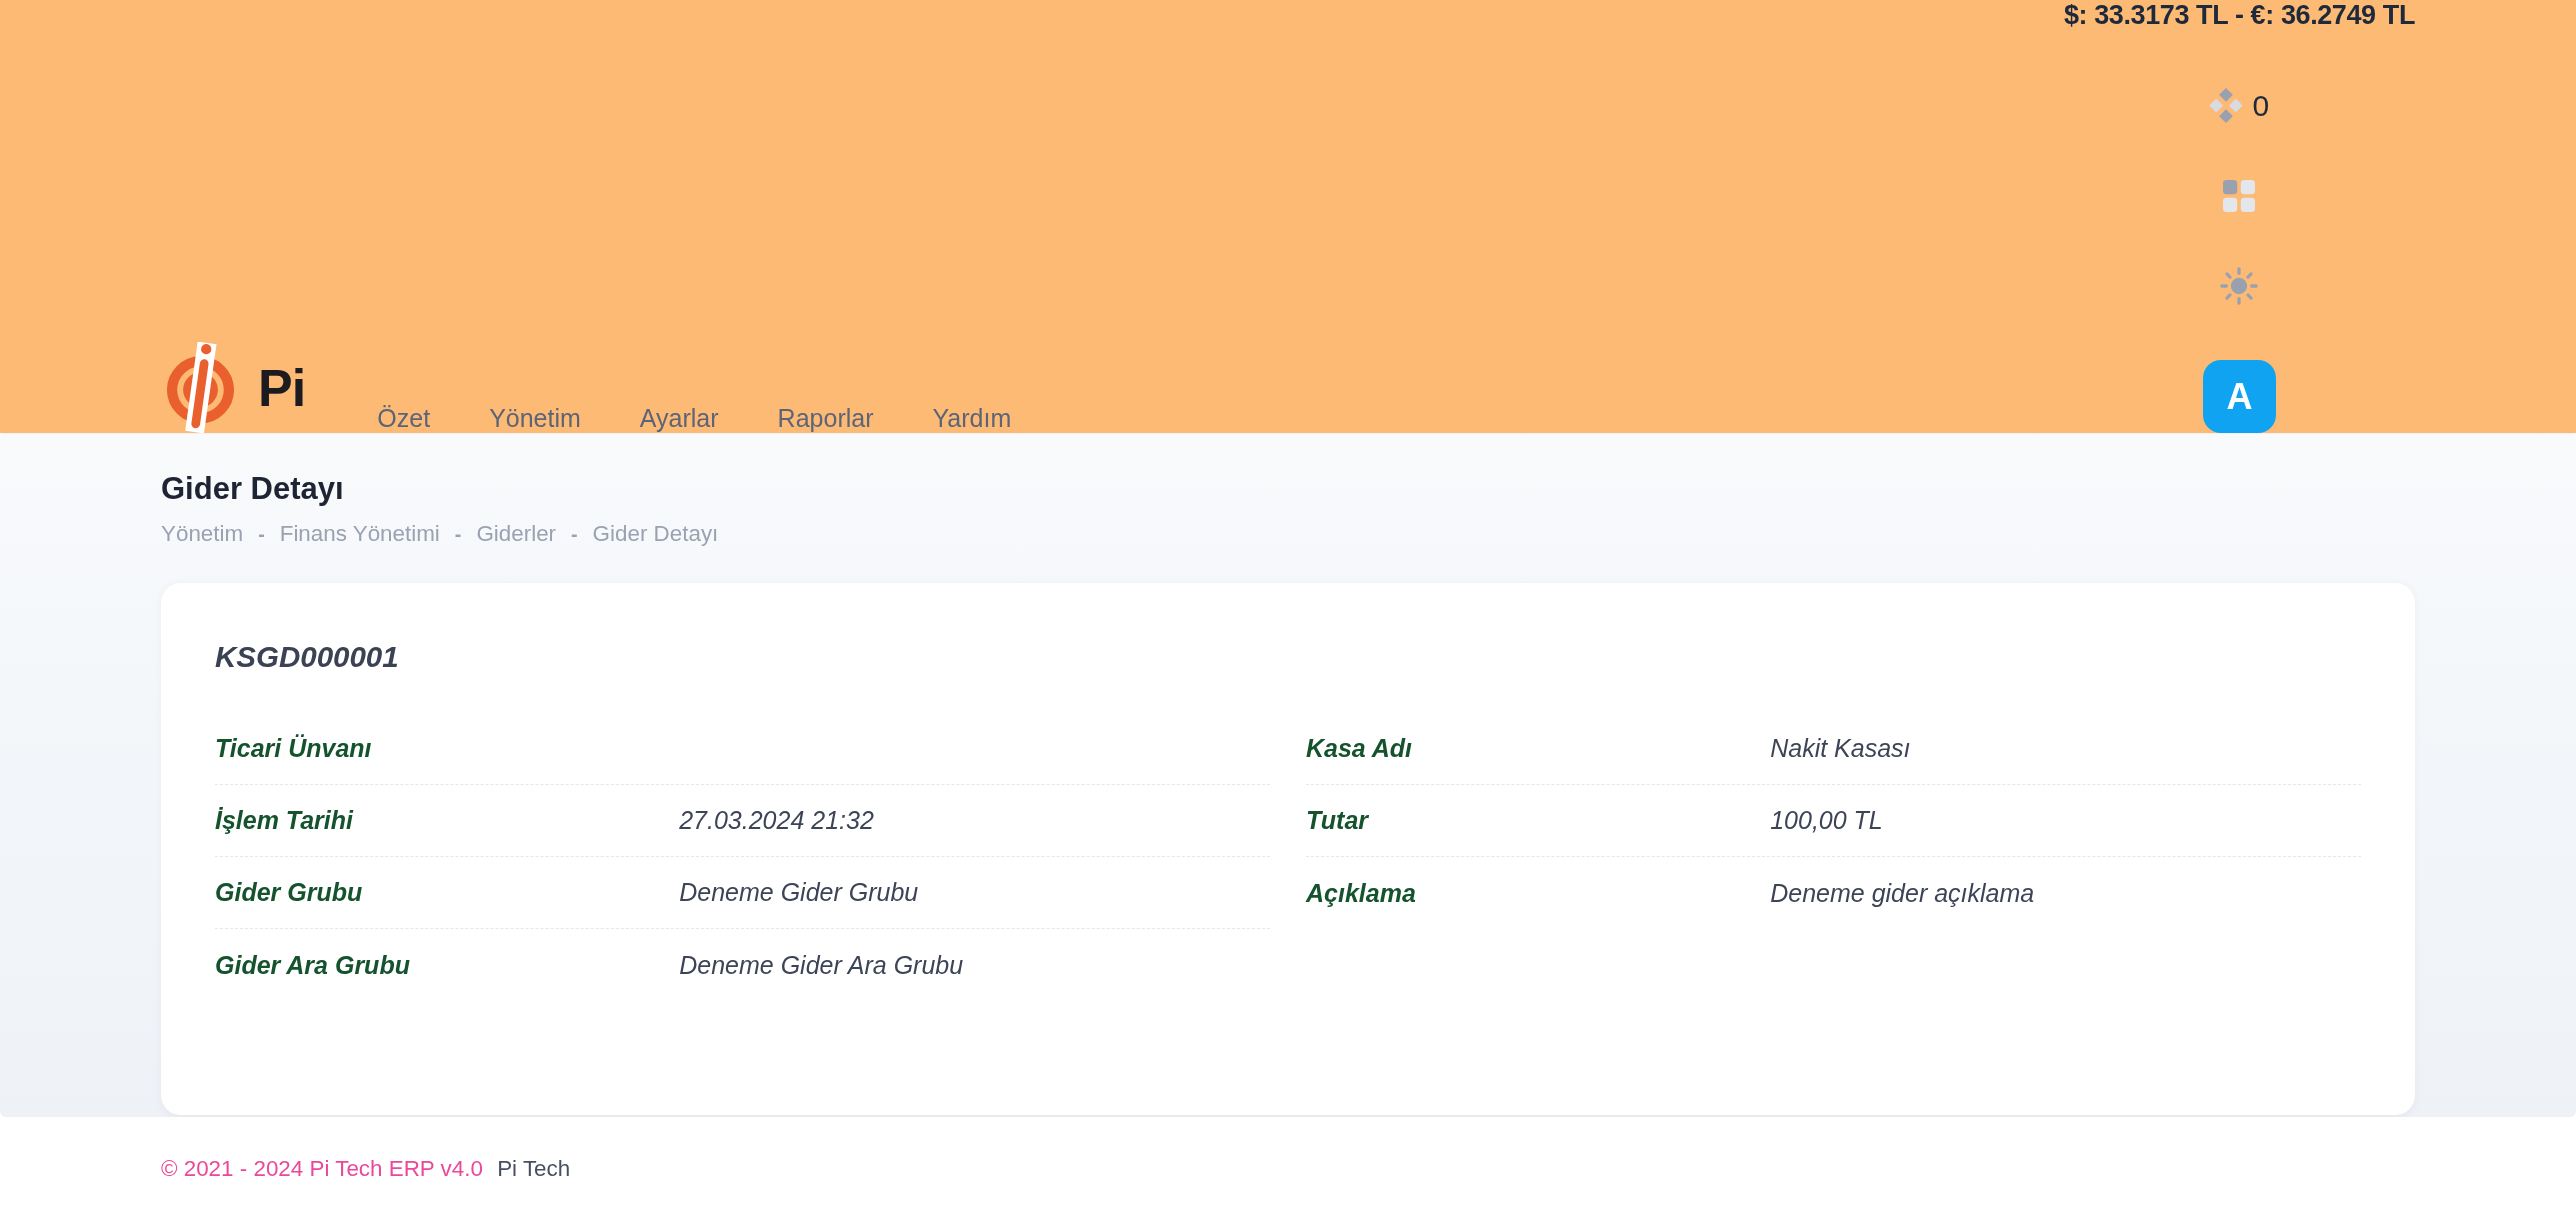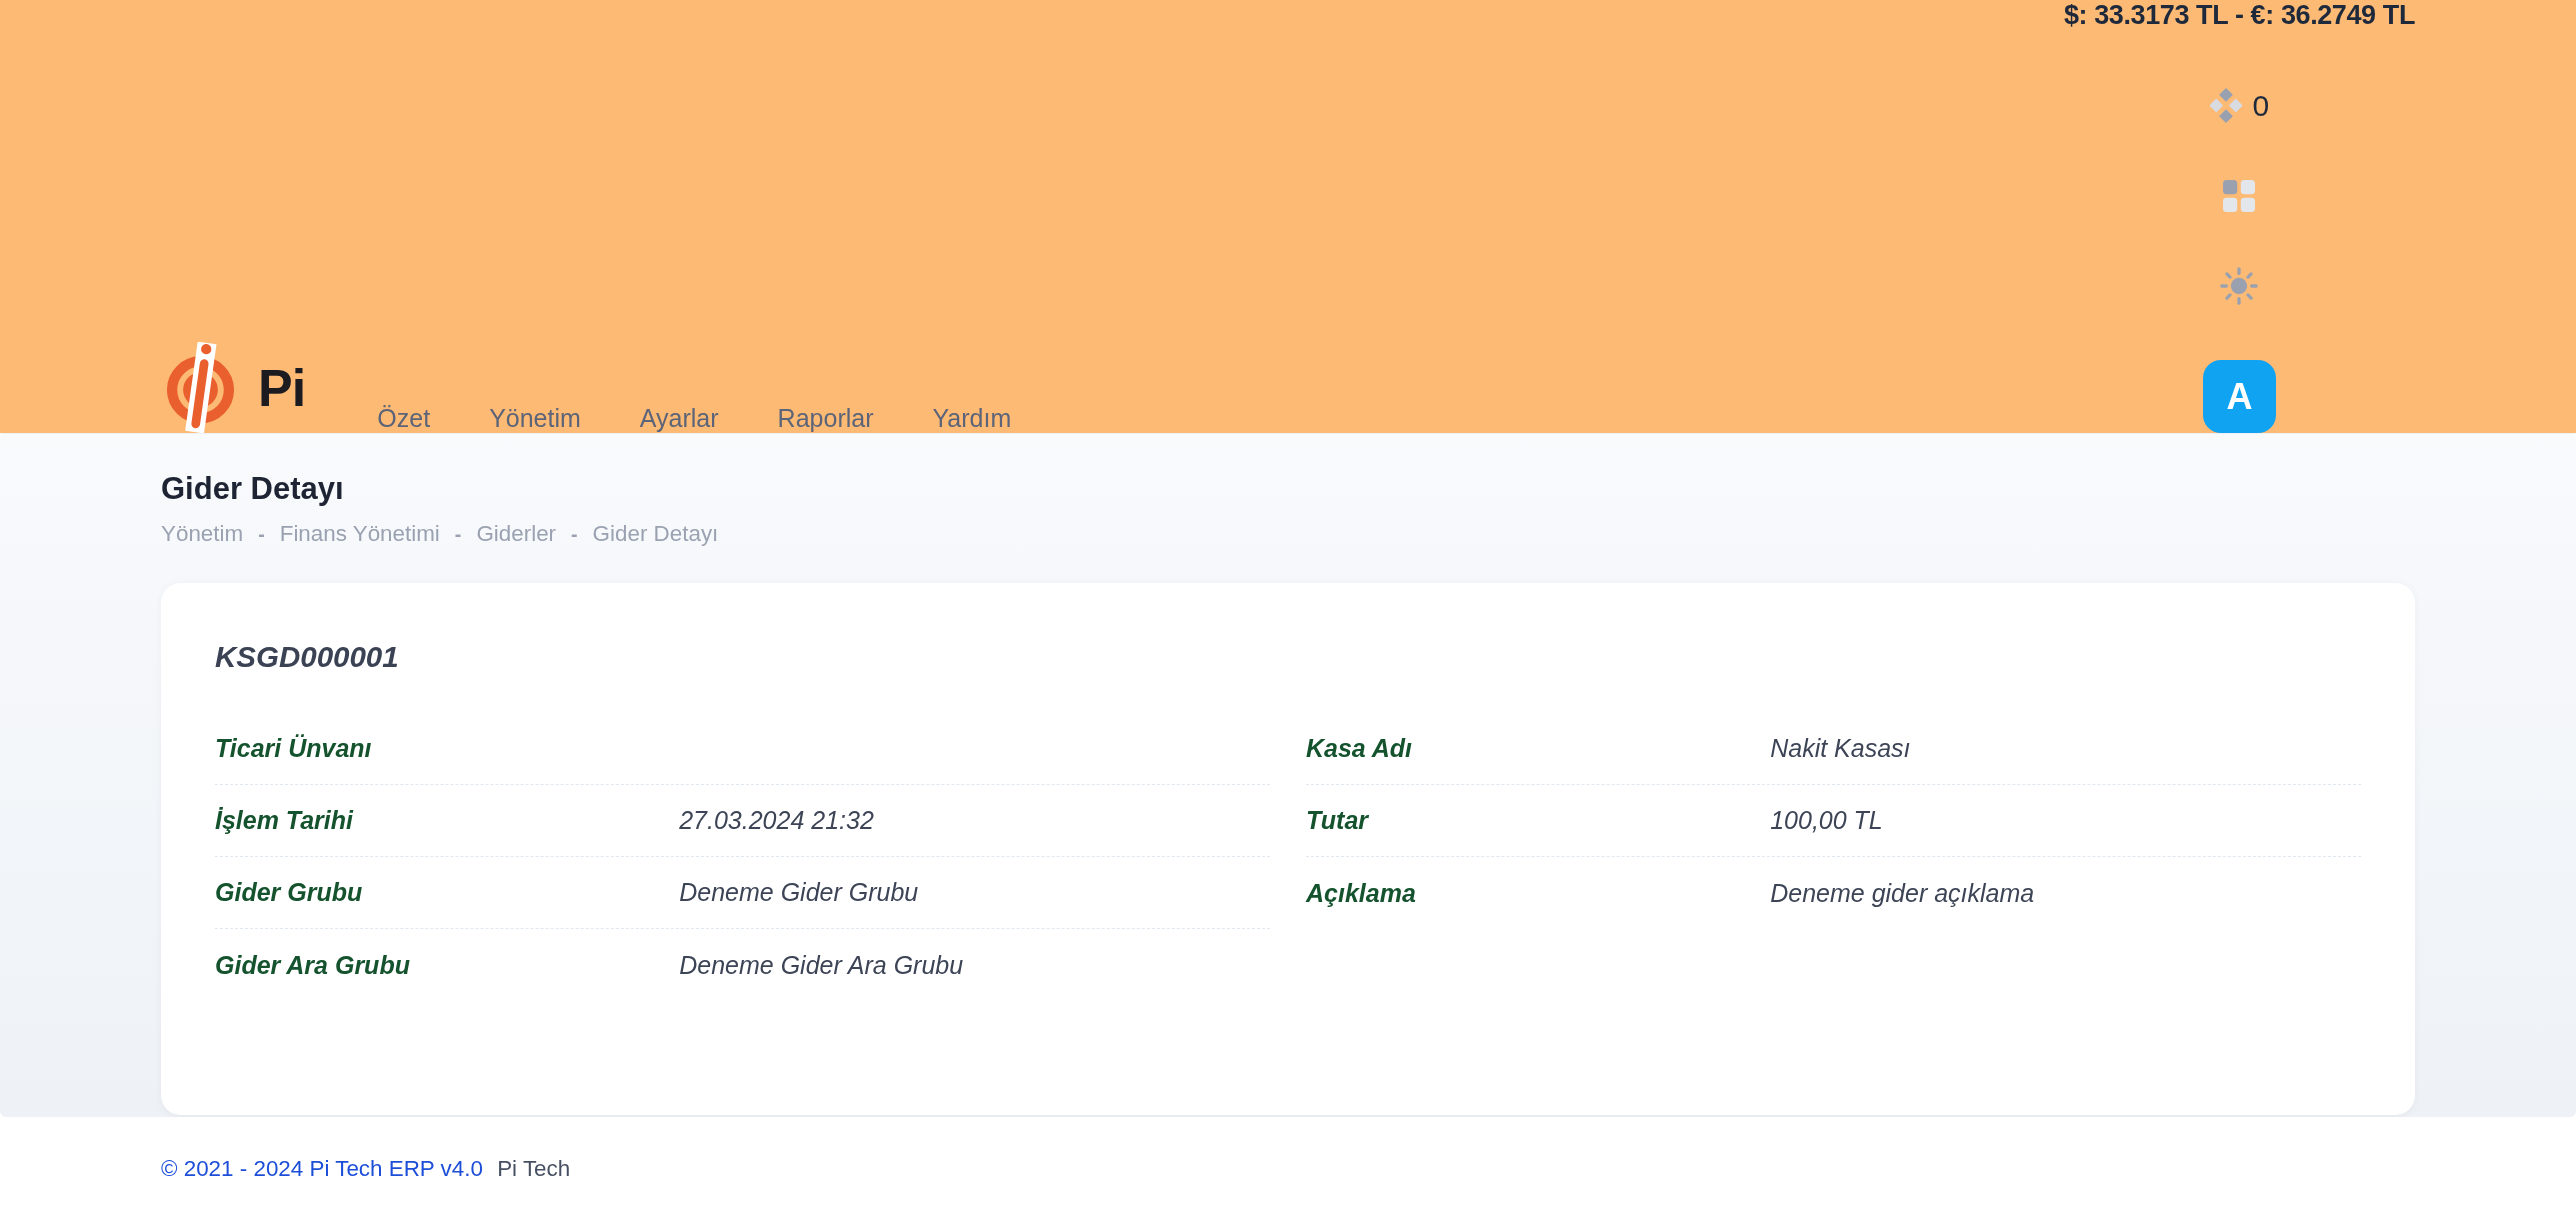--- a/index.html
+++ b/index.html
@@ -85,21 +85,21 @@
   .detail-value { flex: 1 1 auto; font-size: 25px; color: #3c4456; }
 
   
   .footer {
     flex: 0 0 103px;
     background: #ffffff;
     display: flex; align-items: center;
     padding: 0 161px;
     font-size: 22.4px;
   }
-  .footer-copy { color: #1d4ed8; }
+  .footer-copy { color: #ec4899; }
   .footer-company { margin-left: 14.3px; color: #47506 3; color: #475063; text-decoration: none; cursor: pointer; }
 </style>
 </head>
 <body>
 
 <header class="navbar">
   <div class="brand">
     <svg class="brand-logo" viewBox="0 0 100 114">
       <circle cx="50" cy="60" r="36" fill="none" stroke="#E95F2D" stroke-width="13"></circle>
       <circle cx="50" cy="60" r="17" fill="none" stroke="#E95F2D" stroke-width="10"></circle>

